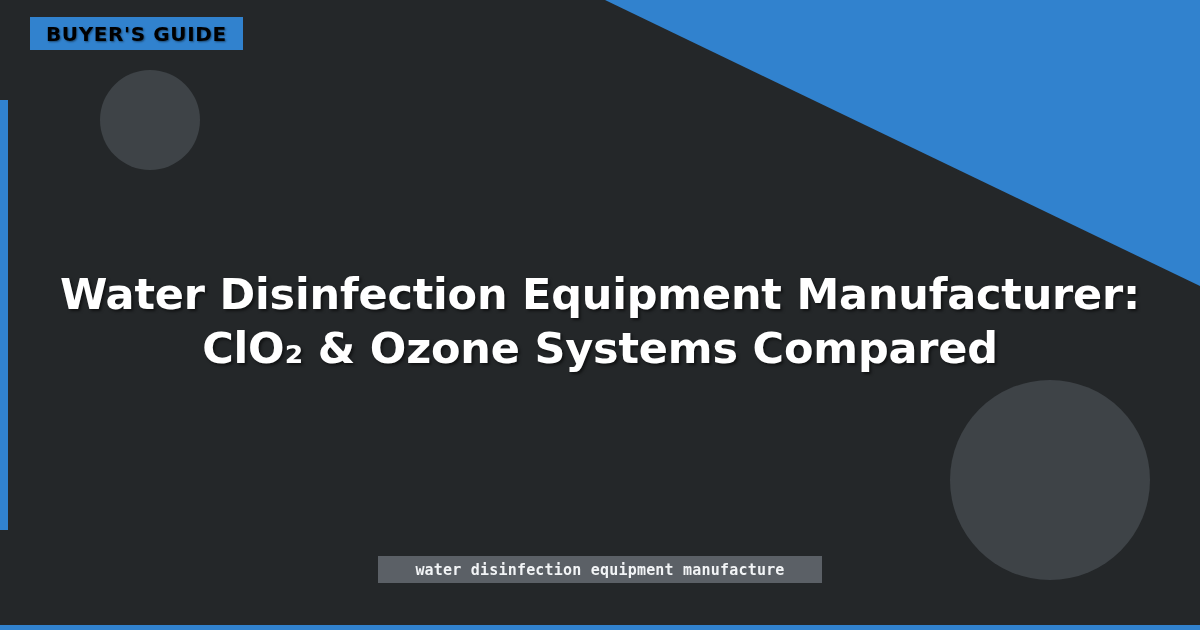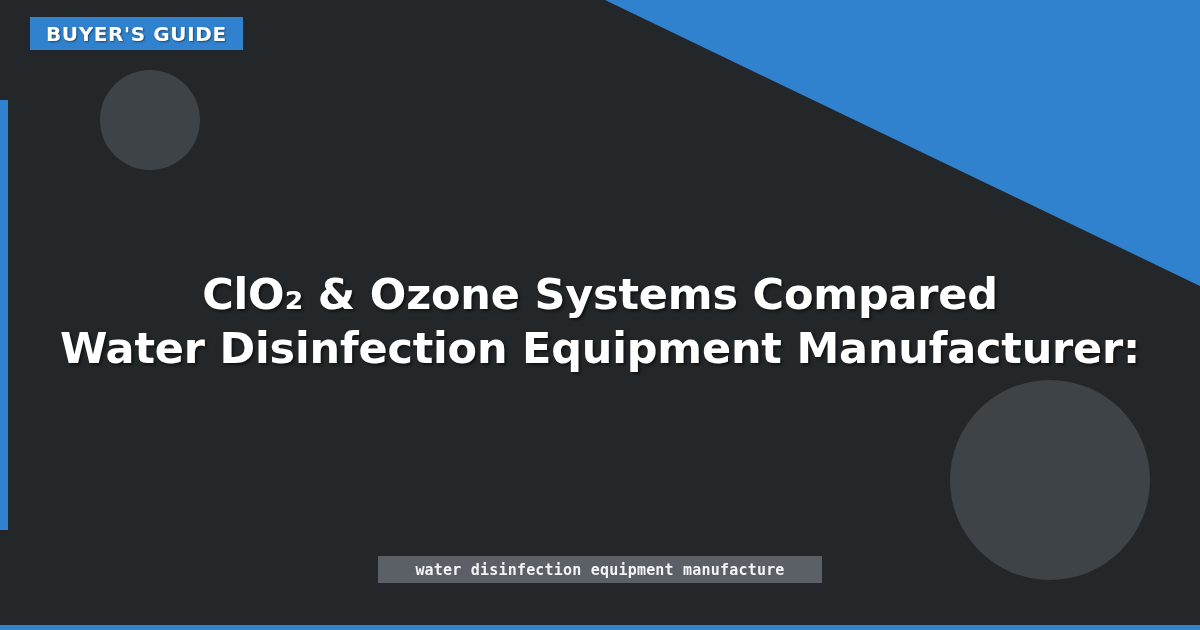--- a/index.html
+++ b/index.html
@@ -68,21 +68,21 @@
   
   .badge {
     position: absolute;
     left: 30px;
     top: 17px;
     height: 33px;
     padding: 0 16px;
     display: flex;
     align-items: center;
     background: #3182ce;
-    color: #ffffff;
+    color: #000000;
     font-size: 20px;
     font-weight: bold;
     letter-spacing: 0.6px;
     text-shadow: 1px 1px 2px rgba(0,0,0,0.45);
     box-sizing: border-box;
   }
 
   
   .headline {
     position: absolute;
@@ -145,22 +145,22 @@
   <div class="left-accent"></div>
 
   <div class="deco-circle deco-circle-top"></div>
   <div class="deco-circle deco-circle-bottom"></div>
 
   <div class="badge">
     <span>BUYER'S GUIDE</span>
   </div>
 
   <h1 class="headline">
+    <span class="headline-line">Water Disinfection Equipment Manufacturer:</span>
     <span class="headline-line">ClO₂ &amp; Ozone Systems Compared</span>
-    <span class="headline-line">Water Disinfection Equipment Manufacturer:</span>
   </h1>
 
   <div class="keyword-chip">
     <span>water disinfection equipment manufacture</span>
   </div>
 
 
   <div class="bottom-accent"></div>
 
 </div>

